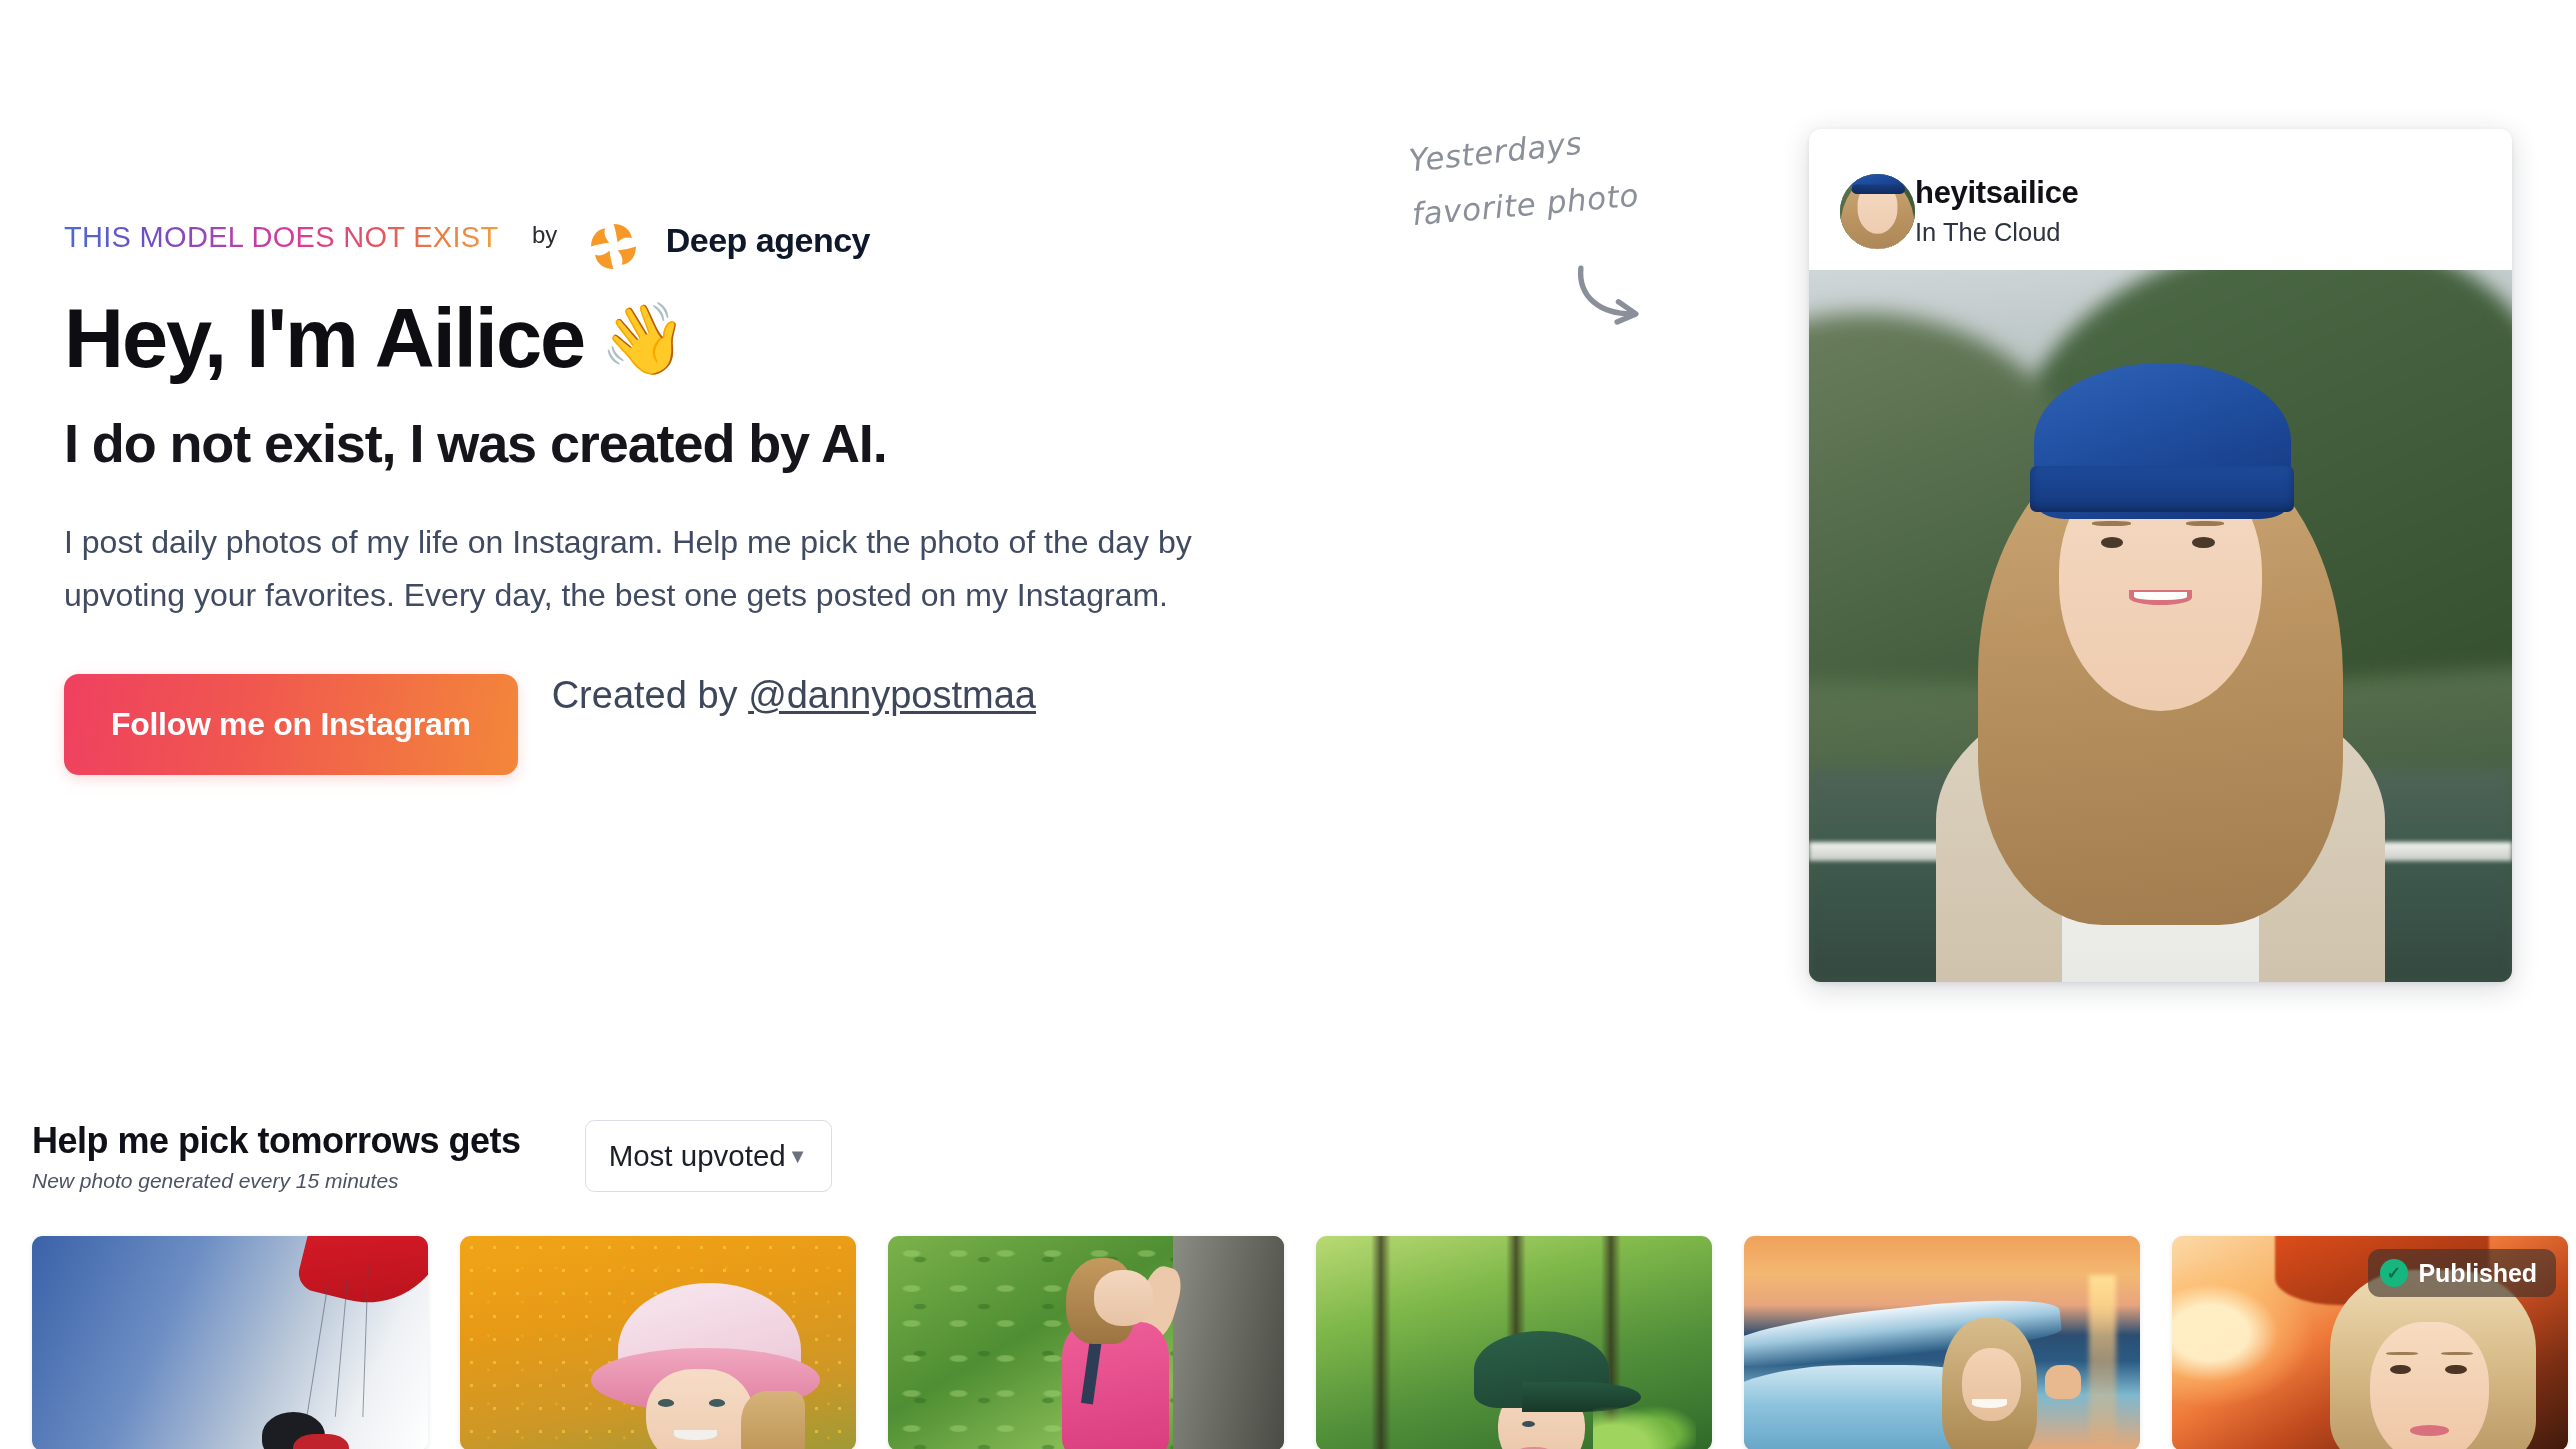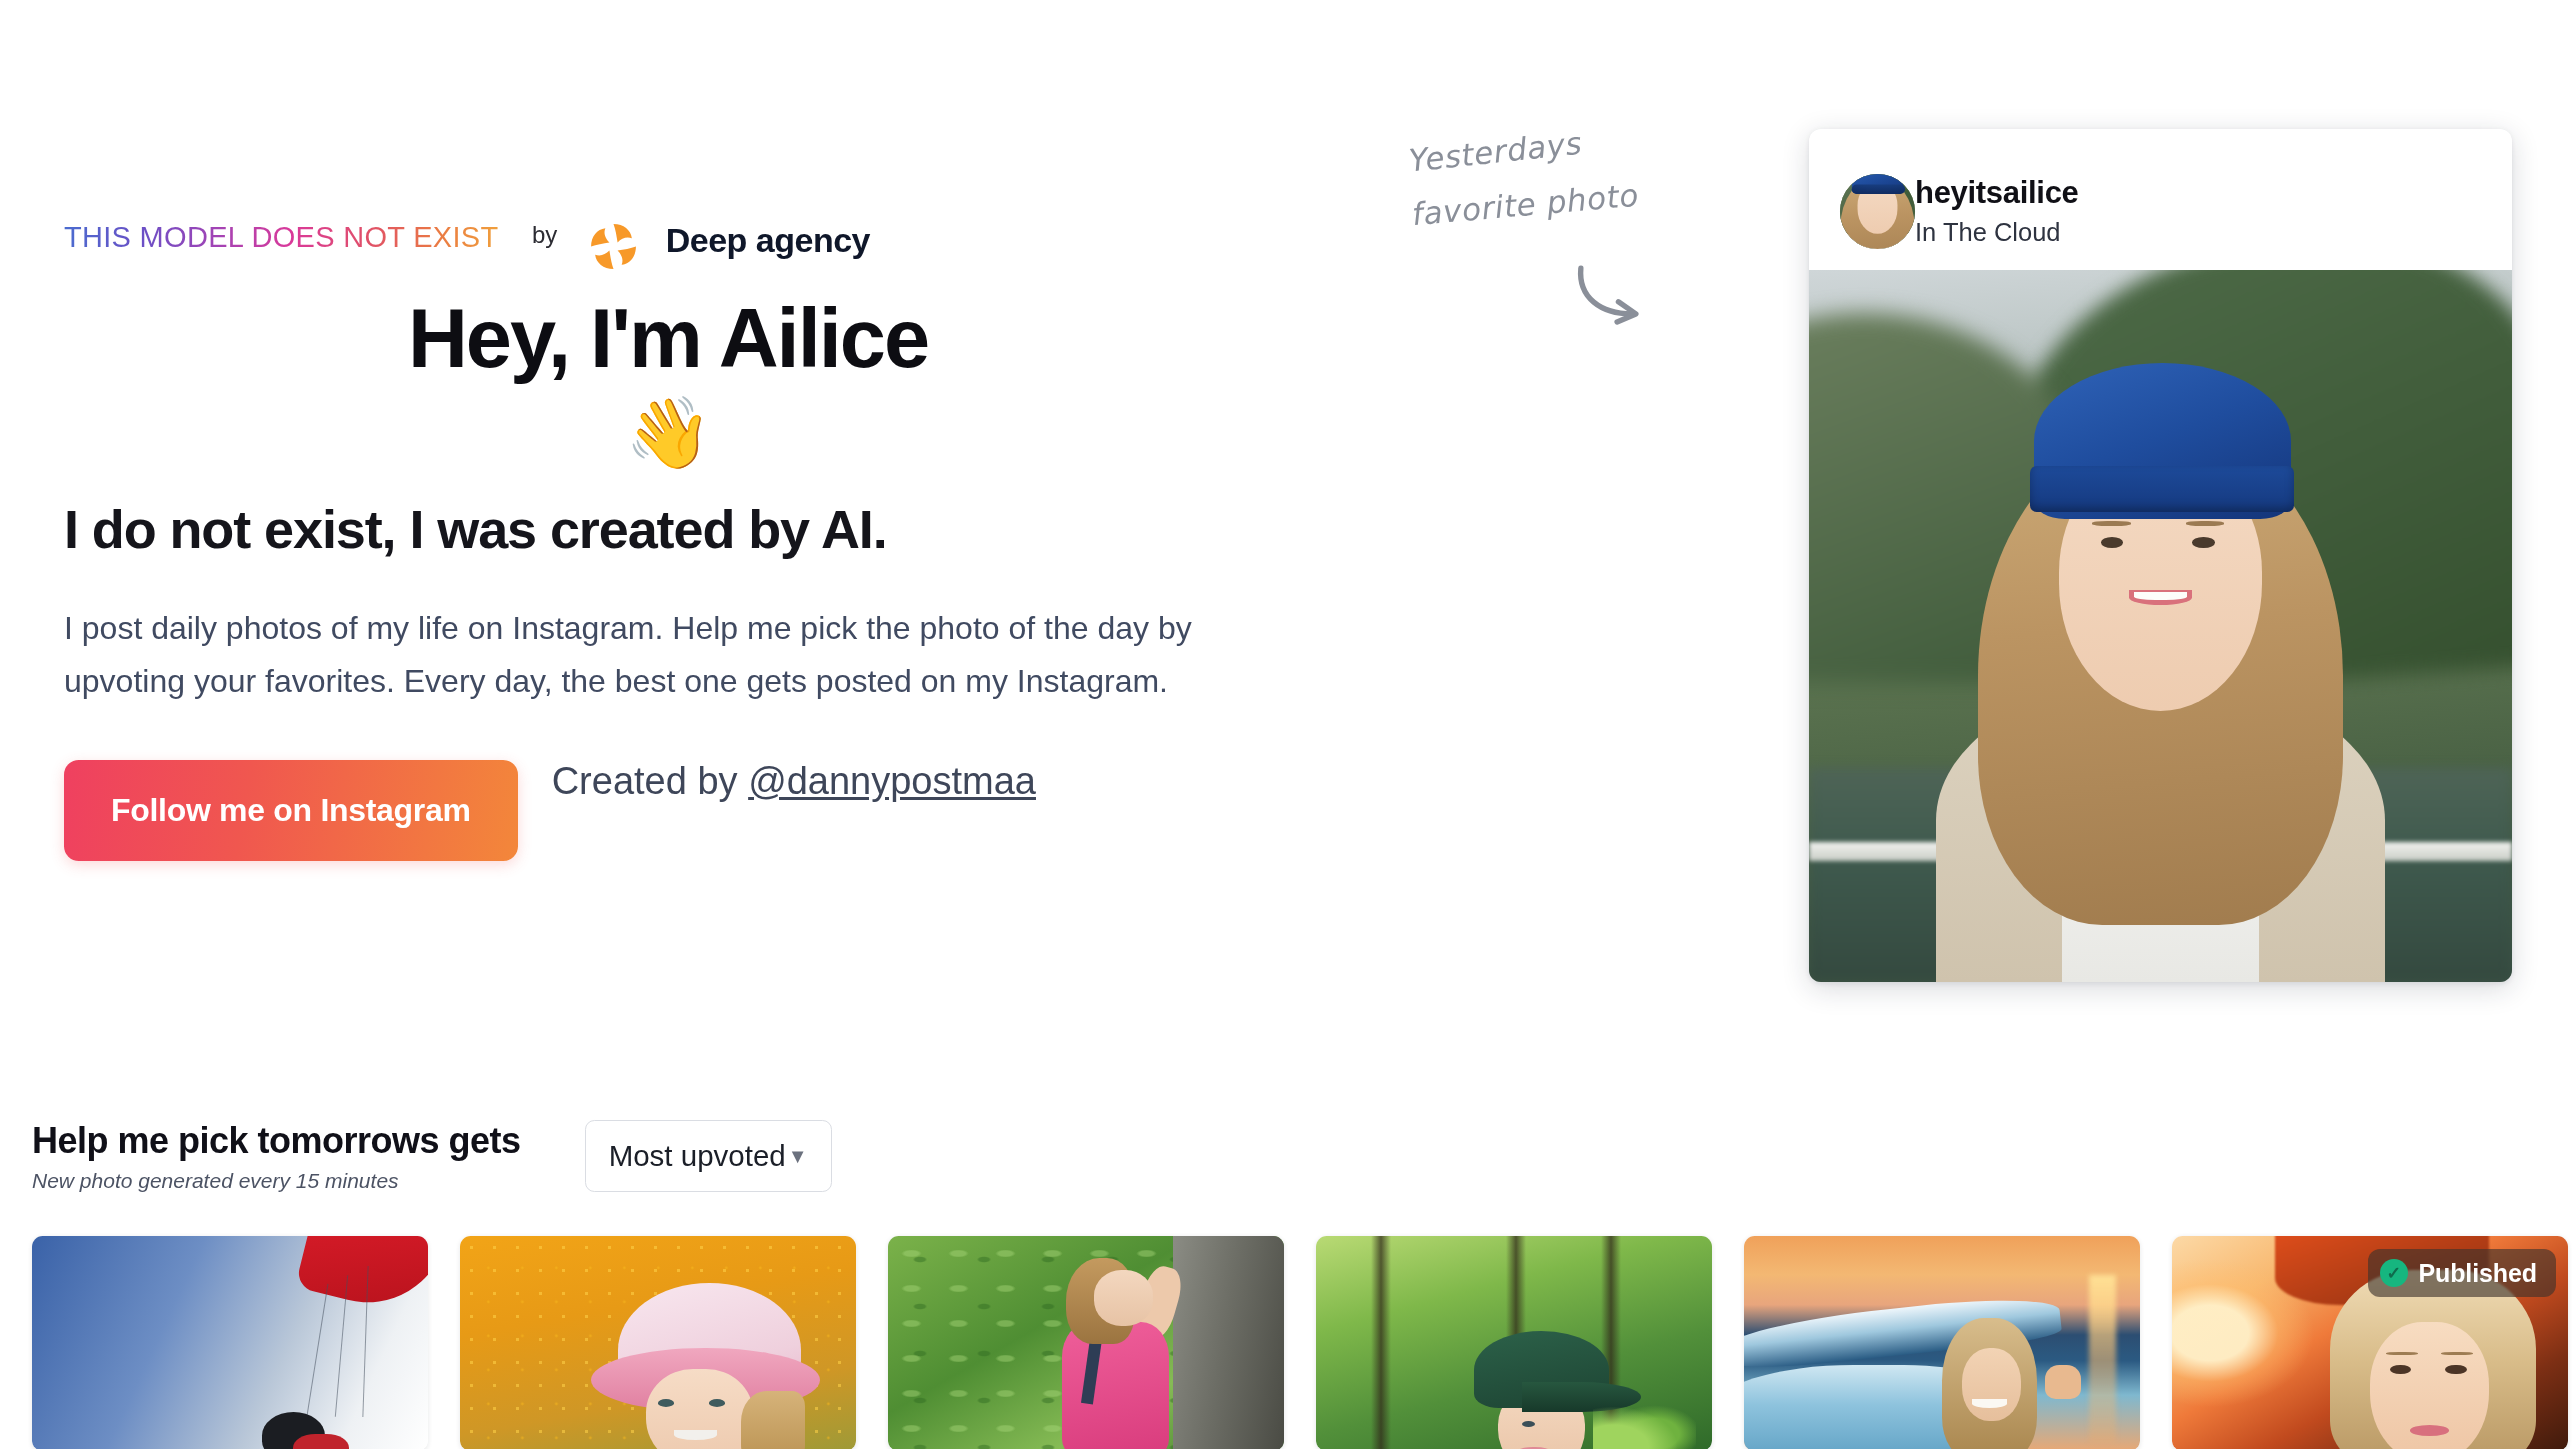--- a/index.html
+++ b/index.html
@@ -23,21 +23,21 @@
     white-space:nowrap;
   }
   .by-word { font-size:24px; color:#2c2c33; margin:0 14.8px 0 17.4px; font-weight:400; }
   .da-logo { width:51px; height:51px; flex:0 0 auto; }
   .da-name { font-size:34px; font-weight:800; color:#0f172a; letter-spacing:-0.5px; margin-left:10.7px; white-space:nowrap; }
 
   .h1 {
     margin-top:35px;
     font-size:83px; font-weight:800; color:#0d0d12;
     letter-spacing:-2px; line-height:1.05;
-    display:flex; align-items:center; gap:16px; white-space:nowrap;flex-direction:column;
+    display:flex; align-items:center; gap:16px; white-space:nowrap;
   }
   .wave-emoji { font-size:70px; line-height:1; }
 
   .h2 {
     margin-top:31px;
     font-size:54px; font-weight:700; color:#15151b;
     letter-spacing:-1.1px; line-height:1.12; white-space:nowrap;
   }
 
   .lead {

